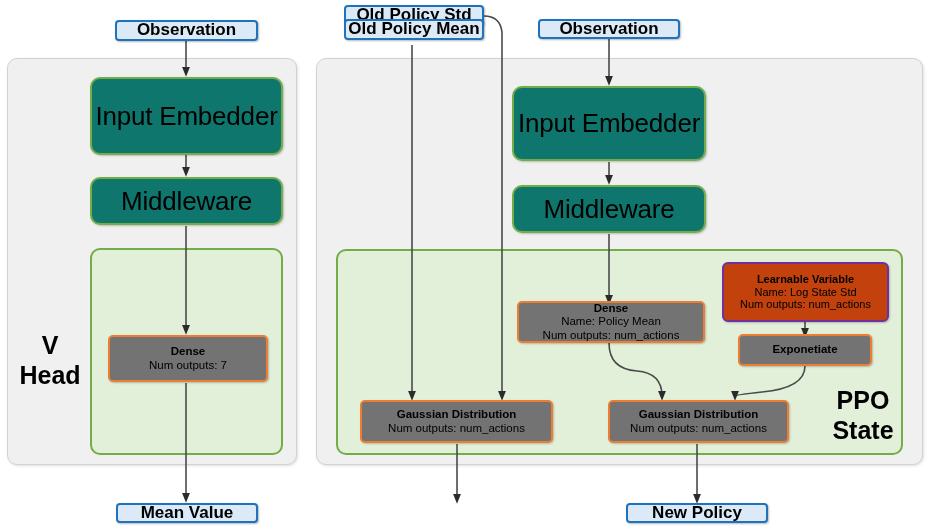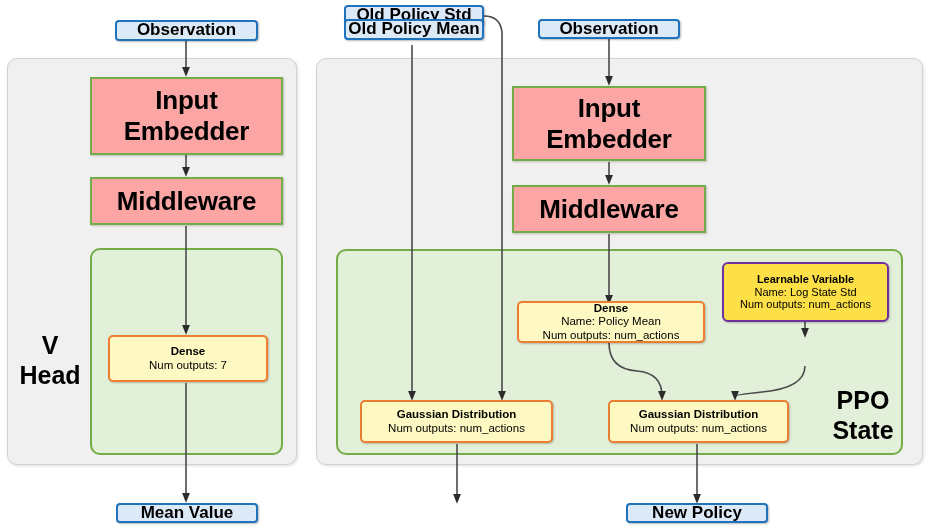--- a/index.html
+++ b/index.html
@@ -39,40 +39,40 @@
   }
   .io-box {
     background: #dce9f7;
     border: 2px solid #1f73bd;
     border-radius: 4px;
     box-shadow: 1px 1px 2px rgba(0,0,0,0.28);
     font-size: 17px;
     font-weight: bold;
   }
   .module-box {
-    background: #fca5a5;
+    background: #0f766e;
     border: 2px solid #72ad47;
-    border-radius: 0;
+    border-radius: 10px;
     box-shadow: 1px 1px 2px rgba(0,0,0,0.22);
     font-size: 26px;
-    font-weight: bold;
+    font-weight: normal;
     letter-spacing: -0.2px;
   }
   .op-box {
-    background: #fef9c3;
+    background: #737373;
     border: 2px solid #ed7d31;
     border-radius: 5px;
     box-shadow: 1px 1px 2px rgba(0,0,0,0.22);
     font-size: 11.5px;
   }
   .op-box .t-title {
     font-weight: bold;
   }
   .var-box {
-    background: #fde047;
+    background: #c2410c;
     border: 2px solid #7030a0;
     border-radius: 6px;
     box-shadow: 1px 1px 2px rgba(0,0,0,0.22);
     font-size: 11px;
   }
   .var-box .t-title {
     font-weight: bold;
   }
   .group-panel {
     position: absolute;
@@ -187,20 +187,23 @@
     <span class="line2">Name: Policy Mean</span>
     <span class="line3">Num outputs: num_actions</span>
   </div>
 
   <div class="node var-box" style="left:722px; top:262px; width:167px; height:60px;">
     <span class="t-title">Learnable Variable</span>
     <span class="line2">Name: Log State Std</span>
     <span class="line3">Num outputs: num_actions</span>
   </div>
 
+  <div class="node op-box" style="left:738px; top:334px; width:134px; height:32px;">
+    <span class="t-title">Exponetiate</span>
+  </div>
 
   <div class="node op-box" style="left:360px; top:400px; width:193px; height:43px;">
     <span class="t-title">Gaussian Distribution</span>
     <span class="line2">Num outputs: num_actions</span>
   </div>
 
   <div class="node op-box" style="left:608px; top:400px; width:181px; height:43px;">
     <span class="t-title">Gaussian Distribution</span>
     <span class="line2">Num outputs: num_actions</span>
   </div>

